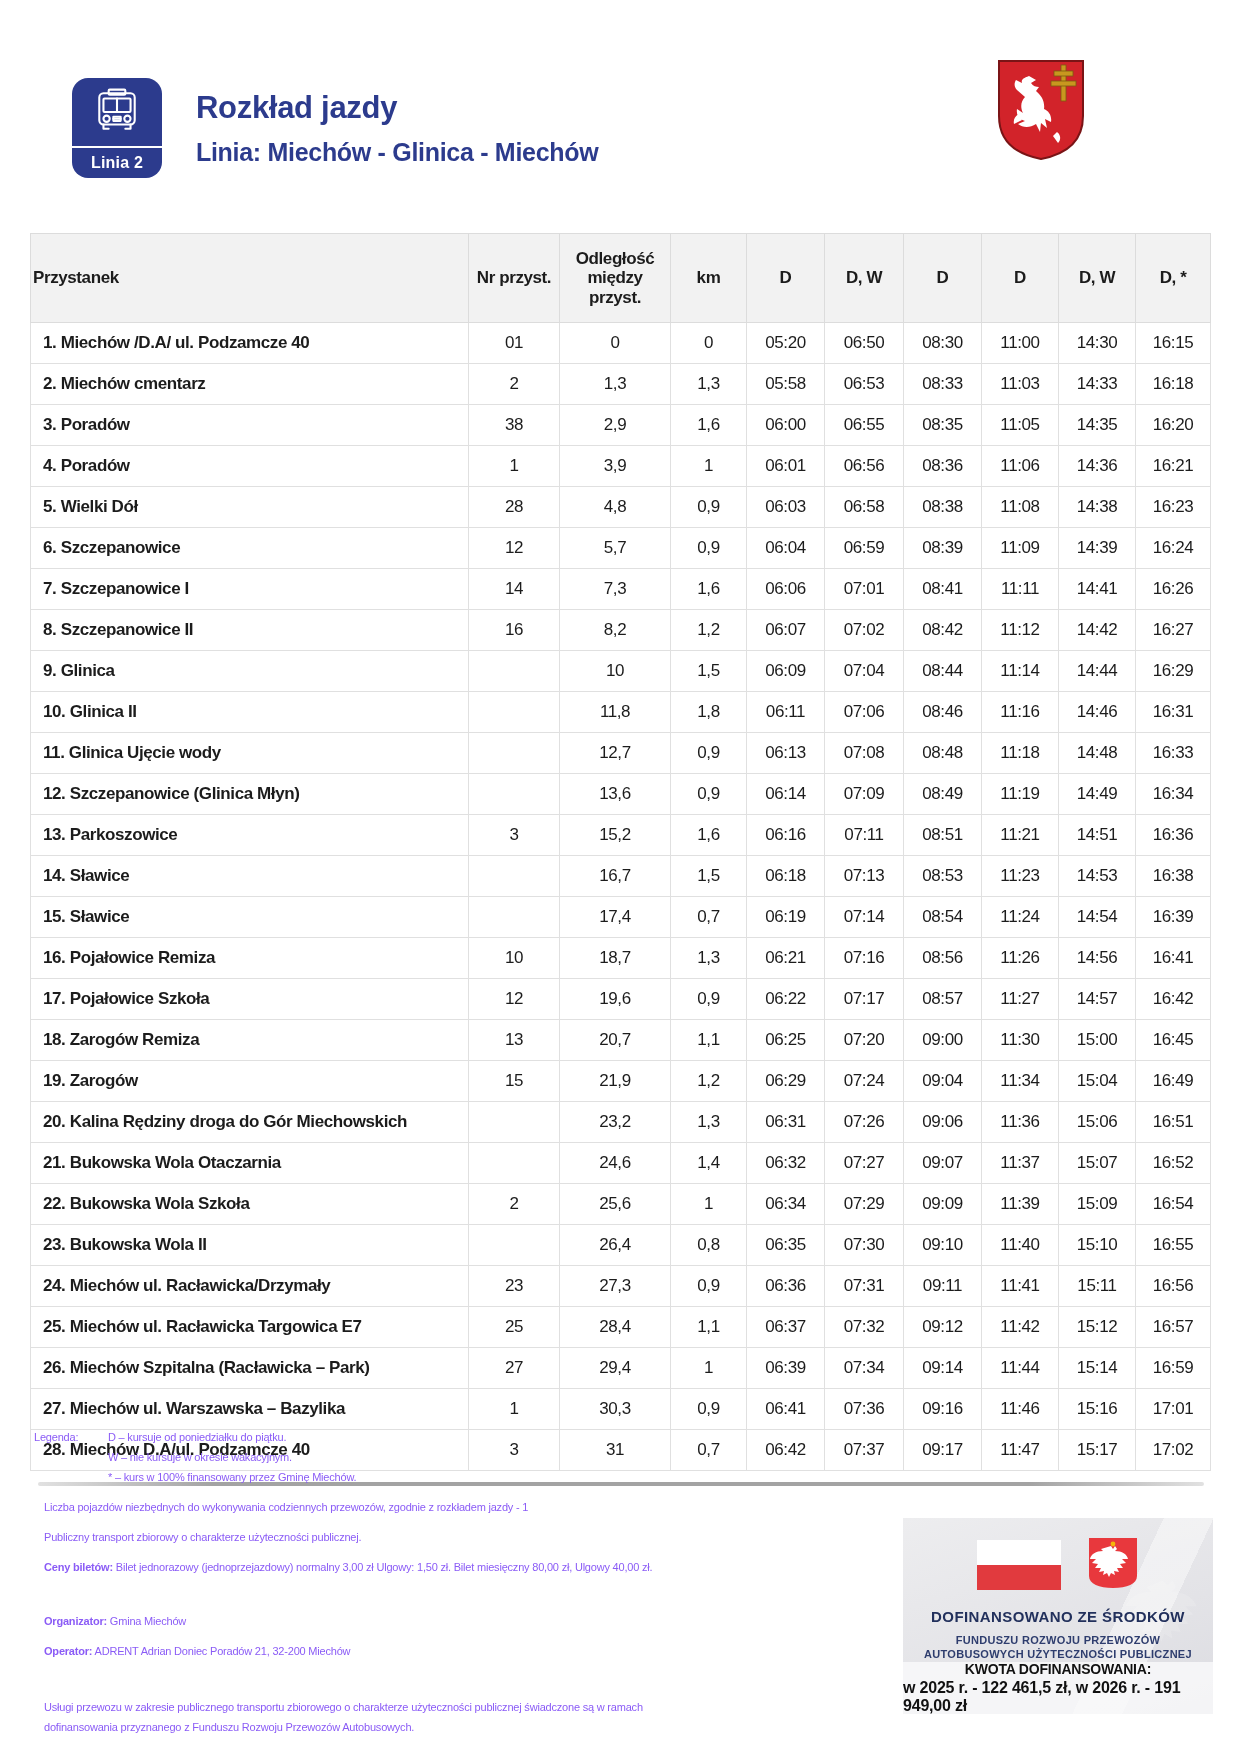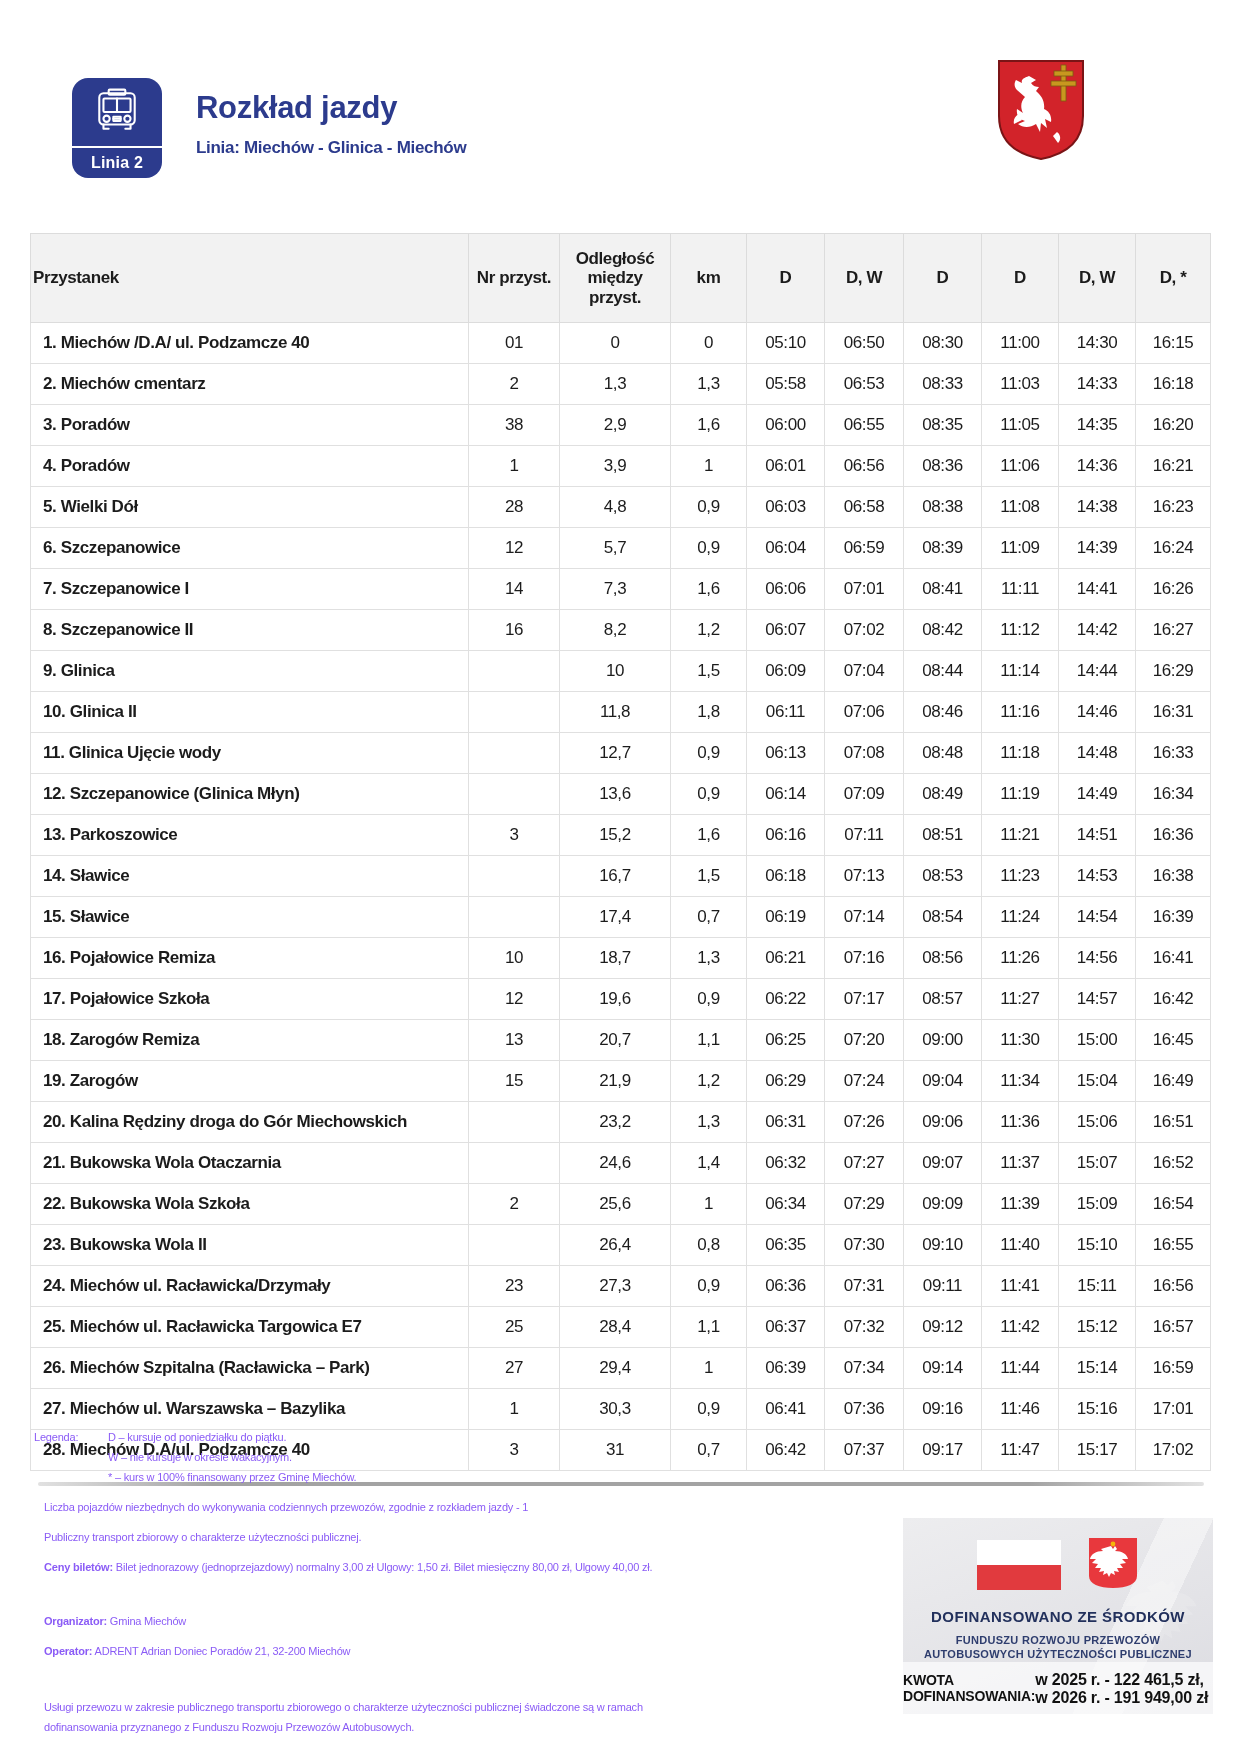--- a/index.html
+++ b/index.html
@@ -13,21 +13,21 @@
   
   .brand-badge{
     position:absolute;left:72px;top:78px;width:90px;height:100px;
     background:#2c3b8d;border-radius:16px;display:flex;flex-direction:column;
   }
   .badge-bus{flex:1;display:flex;align-items:center;justify-content:center;border-bottom:2px solid #ffffff;}
   .badge-label{height:30px;display:flex;align-items:center;justify-content:center;
     color:#fff;font-weight:bold;font-size:16px;letter-spacing:.2px;}
   .titles{position:absolute;left:196px;top:90px;}
   .titles .t1{margin:0;font-size:31px;font-weight:bold;color:#2c3b8d;letter-spacing:-.3px;}
-  .titles .t2{margin:12px 0 0 0;font-size:17px;font-weight:bold;color:#2c3b8d;letter-spacing:-.3px;}
+  .titles .t2{margin:12px 0 0 0;font-size:25px;font-weight:bold;color:#2c3b8d;letter-spacing:-.3px;}
   .crest{position:absolute;left:995px;top:58px;width:92px;height:104px;}
 
   
   .timetable-wrap{position:absolute;left:30px;top:233px;width:1181px;}
   table.timetable{width:100%;border-collapse:collapse;table-layout:fixed;letter-spacing:-.4px;}
   .timetable th{
     background:#f2f2f2;height:88px;font-size:17px;font-weight:bold;color:#1c1c1c;
     border:1px solid #dcdcdc;padding:0 5px;line-height:1.15;vertical-align:middle;text-align:center;
   }
   .timetable th.col-stop{text-align:left;padding-left:2px;}
@@ -63,21 +63,21 @@
   }
   .fb-watermark{position:absolute;right:2px;top:48px;opacity:.14;pointer-events:none;}
   .fb-flags{margin-top:18px;display:flex;justify-content:center;align-items:center;gap:26px;position:relative;}
   .flag{width:84px;height:50px;box-shadow:0 0 0 1px #d4d4d6 inset;}
   .flag .white{height:50%;background:#ffffff;}
   .flag .red{height:50%;background:#e13a3e;}
   .fb-title{margin-top:14px;text-align:center;font-size:15px;font-weight:bold;color:#22305c;letter-spacing:.4px;position:relative;}
   .fb-sub{margin-top:8px;text-align:center;font-size:11px;font-weight:bold;color:#2e3d6e;line-height:14px;letter-spacing:.3px;position:relative;}
   .fb-amount-band{
     position:absolute;left:0;bottom:0;width:100%;height:52px;background:rgba(250,250,251,.8);
-    display:flex;flex-direction:row;align-items:center;justify-content:center;
+    display:flex;flex-direction:column;align-items:center;justify-content:center;
   }
   .fb-amount-label{font-size:14px;font-weight:bold;color:#111;letter-spacing:-.2px;}
   .fb-amount-value{font-size:16px;font-weight:bold;color:#111;margin-top:2px;letter-spacing:-.2px;}
 </style>
 </head>
 <body>
 
 <div class="page">
 
   <div class="brand-badge">
@@ -144,21 +144,21 @@
           <th>D, W</th>
           <th>D, *</th>
         </tr>
       </thead>
       <tbody>
     <tr>
       <td class="stop">1. Miechów /D.A/ ul. Podzamcze 40</td>
       <td>01</td>
       <td>0</td>
       <td>0</td>
-      <td>05:10</td>
+      <td>05:20</td>
       <td>06:50</td>
       <td>08:30</td>
       <td>11:00</td>
       <td>14:30</td>
       <td>16:15</td>
     </tr>
 
     <tr>
       <td class="stop">2. Miechów cmentarz</td>
       <td>2</td>

